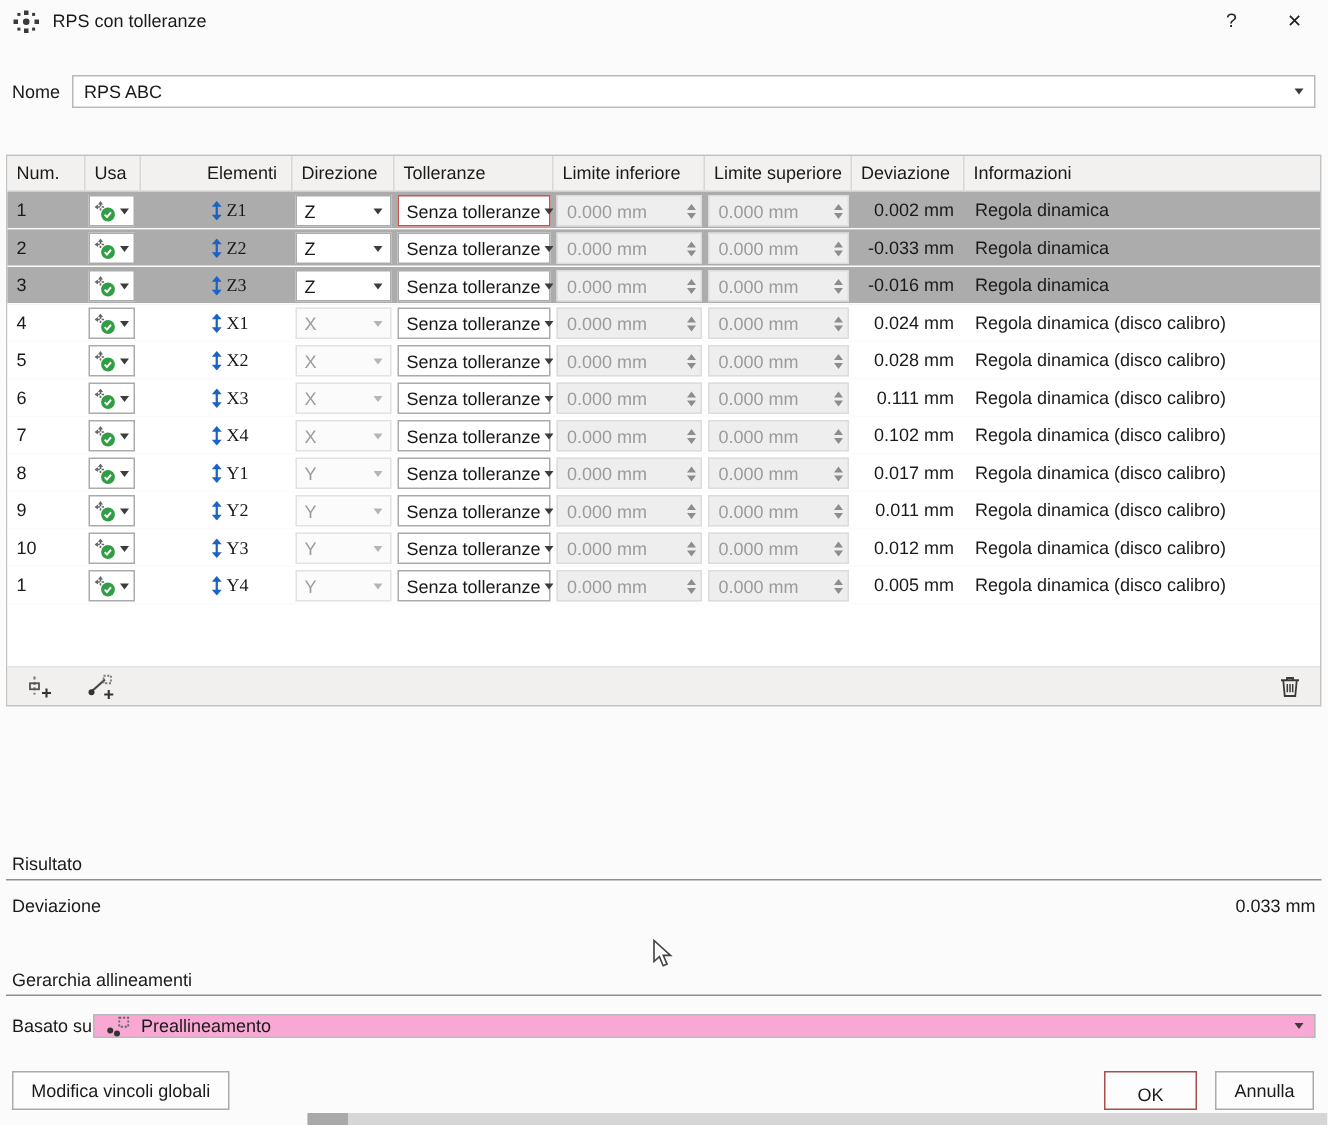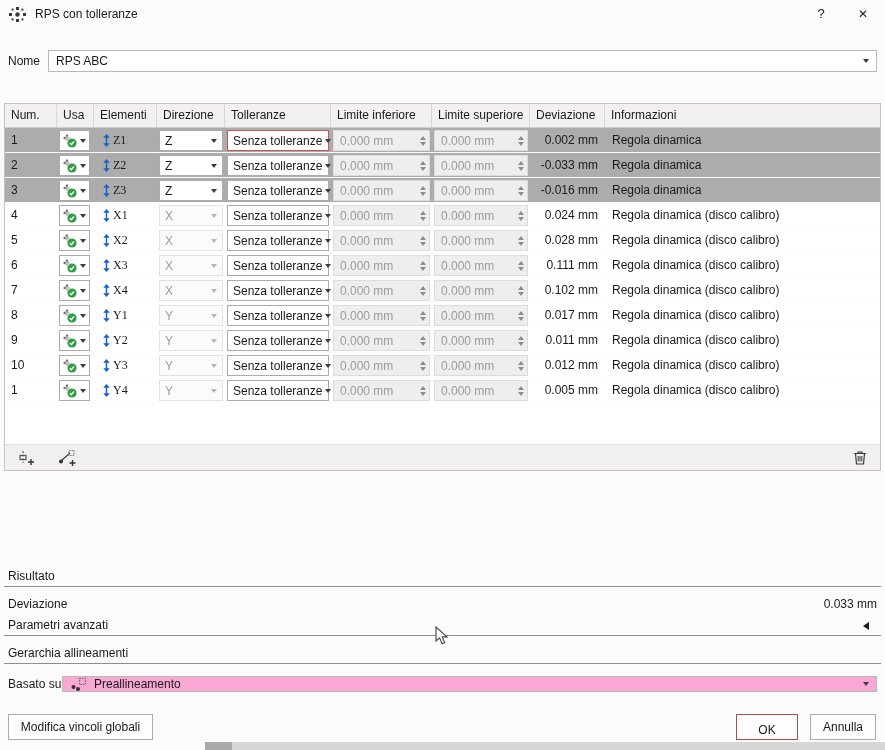--- a/index.html
+++ b/index.html
@@ -25,21 +25,21 @@
   .g-risultato { top:569px; }
   .g-parametri { top:618px; }
   .g-gerarchia { top:646px; }
   .collapse-arrow { position:absolute; right:12px; bottom:5px; width:0; height:0; border-top:4px solid transparent; border-bottom:4px solid transparent; border-right:6px solid #1a1a1a; }
 
   
   .table { position:absolute; top:103px; left:4px; width:877px; height:368px; border:1px solid #c3c3c3; background:#fff; display:flex; flex-direction:column; }
   .thead { display:flex; height:24px; background:#f2f1f0; border-bottom:1px solid #cfcfcf; flex:0 0 auto; }
   .thead .hcell { padding:4px 0 0 6px; border-right:1px solid #d9d7d5; color:#1a1a1a; overflow:hidden; white-space:nowrap; }
   .thead .hcell:last-child { border-right:none; }
-  .c-num{width:52px;flex:0 0 auto;} .c-usa{width:37px;flex:0 0 auto;} .c-el{width:63px;flex:0 0 auto;}
+  .c-num{width:52px;flex:0 0 auto;} .c-usa{width:37px;flex:0 0 auto;} .c-el{width:63px;flex:0 0 auto;margin-left:38px;}
   .c-dir{width:68px;flex:0 0 auto;} .c-tol{width:106px;flex:0 0 auto;} .c-lim{width:101px;flex:0 0 auto;}
   .c-lim2{width:98px;flex:0 0 auto;} .c-dev{width:75px;flex:0 0 auto;} .c-info{flex:1 1 auto;}
   .trow { display:flex; height:25px; border-bottom:1px solid #fbfbfb; background:#fff; }
   .trow.selected { background:#acacac; }
   .trow .cell { padding-top:2px; overflow:hidden; white-space:nowrap; }
   .trow .c-num { padding:5px 0 0 6px; }
   .trow .c-el { display:flex; align-items:center; padding:0 0 0 8px; gap:2px;font-family:Liberation Serif, serif; }
   .trow .c-dev { text-align:right; padding:5px 7px 0 0; }
   .trow .c-info { padding:5px 0 0 7px; }
   .usa-btn { margin:0 0 0 2px; width:31px; height:21px; background:#fff; border:1px solid #ababab; display:flex; align-items:center; justify-content:space-between; padding:0 3px; }
@@ -756,24 +756,20 @@
   </div>
 
   <div class="group g-risultato">
     <span>Risultato</span>
   </div>
   <div class="dev-row">
     <span>Deviazione</span>
     <span>0.033 mm</span>
   </div>
 
-  <div class="group g-parametri">
-    <span>Parametri avanzati</span>
-    <span class="collapse-arrow"></span>
-  </div>
 
   <div class="group g-gerarchia">
     <span>Gerarchia allineamenti</span>
   </div>
 
   <div class="basato-row">
     <span class="lbl">Basato su</span>
     <div class="basato-combo">
       <svg width="17" height="15" viewBox="0 0 17 15">
         <circle cx="3.5" cy="10" r="2" fill="#333"></circle>

